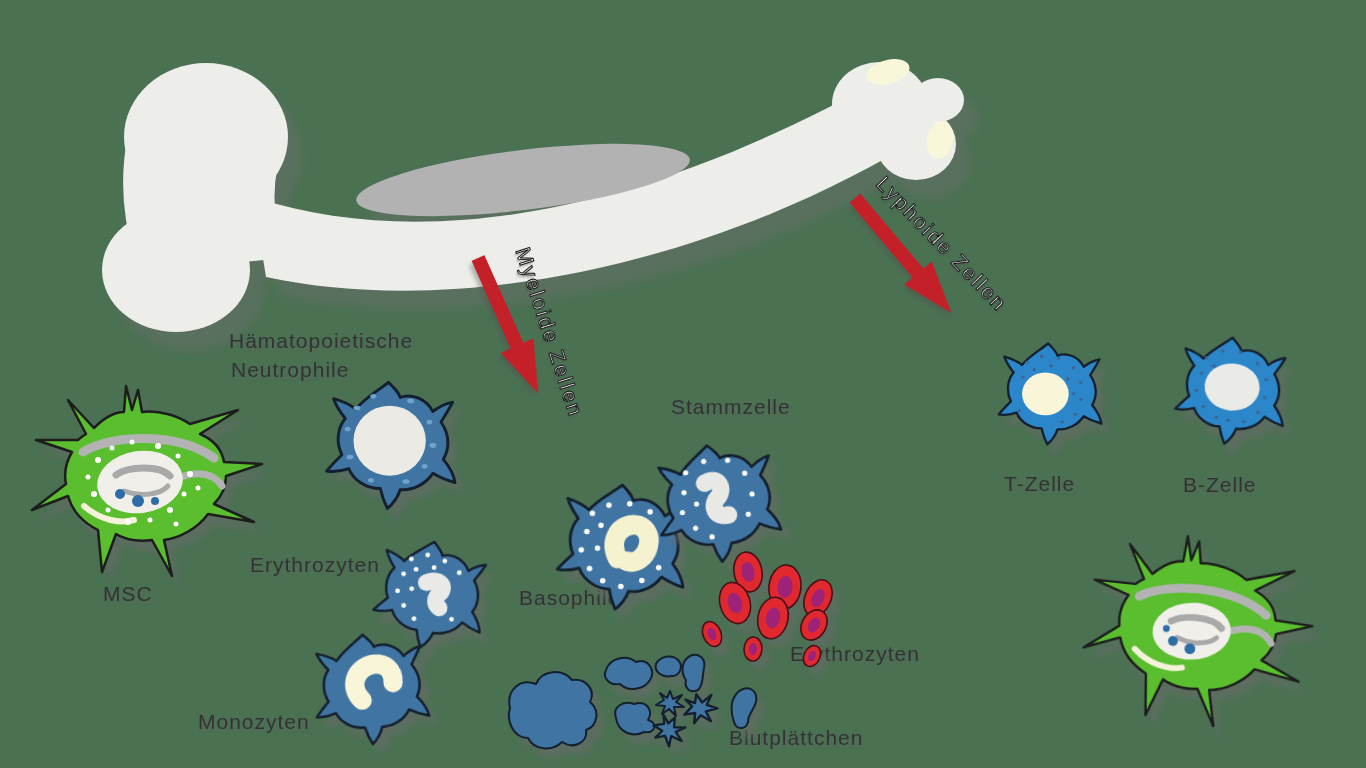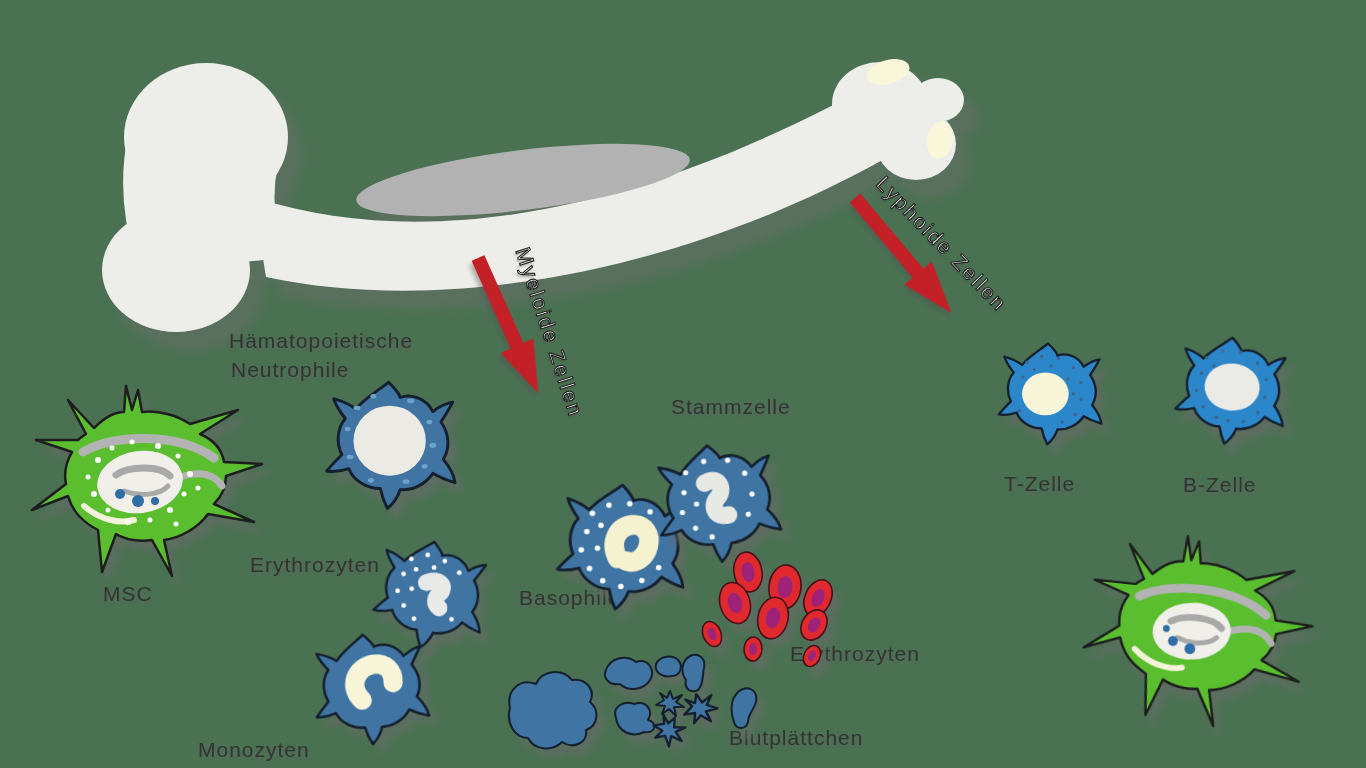--- a/index.html
+++ b/index.html
@@ -136,21 +136,21 @@
         <circle cx="26" cy="62" r="2.4"></circle>
       <circle cx="34" cy="76" r="2.4"></circle>
         <circle cx="46" cy="88" r="2.4"></circle>
         <circle cx="86" cy="36" r="2.4"></circle>
       <circle cx="40" cy="58" r="2.4"></circle>
         <circle cx="60" cy="34" r="2.4"></circle>
         <circle cx="84" cy="84" r="2.4"></circle>
     </g>
   </svg>
 
-  <div class="lbl" style="left:198px;top:710px;margin-top:28px;">Monozyten</div>
+  <div class="lbl" style="left:198px;top:710px;">Monozyten</div>
   <svg class="abs shadowed" style="left:302px;top:626px;transform:rotate(-6deg);" width="138" height="122" viewBox="0 0 120 120">
     <path d="M57,8 C63,14 66,17 67,21 C78,17 90,23 95,33 C99,30 106,26 112,25 C109,31 105,37 102,42
              C109,52 110,64 104,74 C109,80 113,87 114,94 C107,92 100,89 95,86 C89,95 78,101 67,100
              C65,106 61,112 56,116 C53,110 51,104 50,99 C38,99 27,92 23,82 C17,84 10,85 4,84
              C8,79 13,74 17,70 C12,60 13,47 20,39 C16,34 12,28 10,22 C17,24 24,27 29,31 C36,22 47,16 57,8 Z" fill="#3f74a3" stroke="#15202e" stroke-width="2.5" stroke-linejoin="round"></path>
     <path d="M50,72 C38,58 46,40 64,38 C76,37 84,46 82,58" stroke="#f8f5d8" stroke-width="19" fill="none" stroke-linecap="round"></path>
   </svg>
 
   <div class="lbl" style="left:519px;top:586px;">Basophile</div>
   <svg class="abs shadowed" style="left:552px;top:476px;transform:rotate(3deg);" width="142" height="138" viewBox="0 0 120 120">

